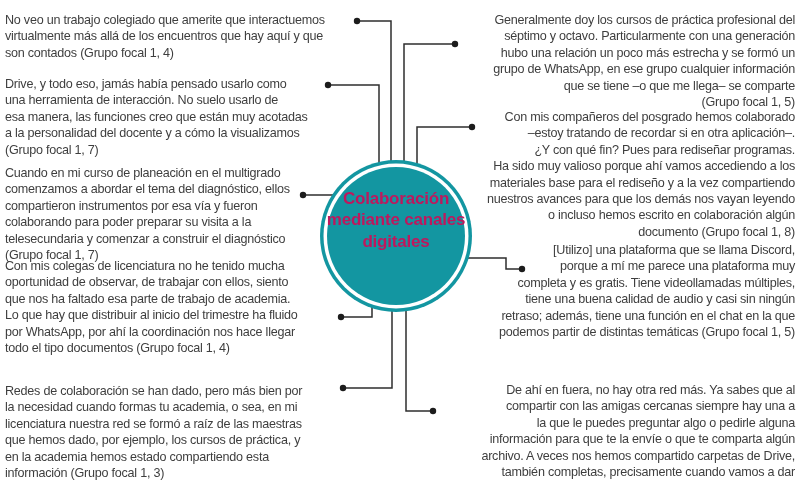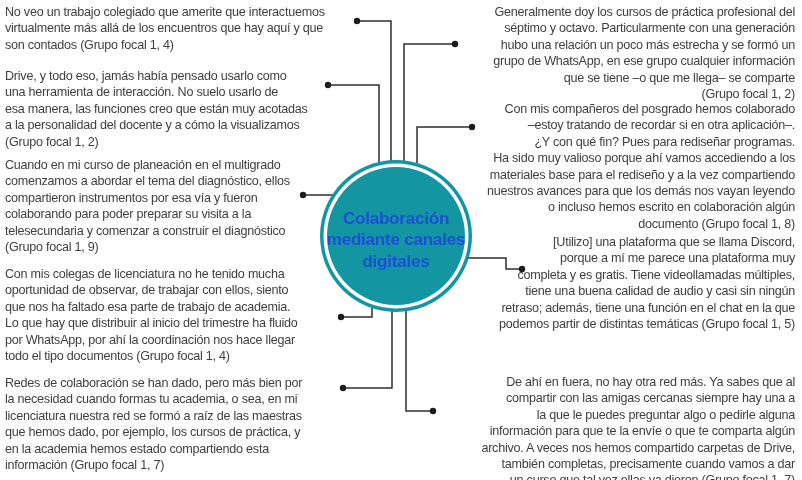--- a/index.html
+++ b/index.html
@@ -20,42 +20,43 @@
     left: 0;
     top: 0;
   }
   .quote {
     position: absolute;
     font-size: 12.6px;
     line-height: 16.4px;
     color: #3e3e3e;
     letter-spacing: -0.25px;
     white-space: pre;
+    margin-top: 8px;
   }
   .quote-left {
     left: 5px;
     width: 395px;
     text-align: left;
   }
   .quote-right {
     right: 7px;
     width: 395px;
     text-align: right;
   }
   #central-label {
     position: absolute;
     left: 320px;
-    top: 164px;
+    top: 144px;
     width: 152px;
     height: 152px;
     display: flex;
     align-items: center;
     justify-content: center;
     text-align: center;
-    color: #1d4ed8;
+    color: #be185d;
     font-weight: bold;
     font-size: 17px;
     line-height: 21.5px;
     letter-spacing: -0.2px;
     white-space: pre-line;
   }
 </style>
 </head>
 <body>
 
@@ -95,46 +96,46 @@
 mediante canales
 digitales</div>
 
   <div class="quote quote-left" style="top:4px">No veo un trabajo colegiado que amerite que interactuemos
 virtualmente más allá de los encuentros que hay aquí y que
 son contados (Grupo focal 1, 4)</div>
   <div class="quote quote-left" style="top:68px">Drive, y todo eso, jamás había pensado usarlo como
 una herramienta de interacción. No suelo usarlo de
 esa manera, las funciones creo que están muy acotadas
 a la personalidad del docente y a cómo la visualizamos
-(Grupo focal 1, 2)</div>
+(Grupo focal 1, 7)</div>
   <div class="quote quote-left" style="top:157px">Cuando en mi curso de planeación en el multigrado
 comenzamos a abordar el tema del diagnóstico, ellos
 compartieron instrumentos por esa vía y fueron
 colaborando para poder preparar su visita a la
 telesecundaria y comenzar a construir el diagnóstico
-(Grupo focal 1, 9)</div>
-  <div class="quote quote-left" style="top:266px">Con mis colegas de licenciatura no he tenido mucha
+(Grupo focal 1, 7)</div>
+  <div class="quote quote-left" style="top:250px">Con mis colegas de licenciatura no he tenido mucha
 oportunidad de observar, de trabajar con ellos, siento
 que nos ha faltado esa parte de trabajo de academia.
 Lo que hay que distribuir al inicio del trimestre ha fluido
 por WhatsApp, por ahí la coordinación nos hace llegar
 todo el tipo documentos (Grupo focal 1, 4)</div>
   <div class="quote quote-left" style="top:375px">Redes de colaboración se han dado, pero más bien por
 la necesidad cuando formas tu academia, o sea, en mi
 licenciatura nuestra red se formó a raíz de las maestras
 que hemos dado, por ejemplo, los cursos de práctica, y
 en la academia hemos estado compartiendo esta
-información (Grupo focal 1, 7)</div>
+información (Grupo focal 1, 3)</div>
 
   <div class="quote quote-right" style="top:4px">Generalmente doy los cursos de práctica profesional del
 séptimo y octavo. Particularmente con una generación
 hubo una relación un poco más estrecha y se formó un
 grupo de WhatsApp, en ese grupo cualquier información
 que se tiene –o que me llega– se comparte
-(Grupo focal 1, 2)</div>
+(Grupo focal 1, 5)</div>
   <div class="quote quote-right" style="top:101px">Con mis compañeros del posgrado hemos colaborado
 –estoy tratando de recordar si en otra aplicación–.
 ¿Y con qué fin? Pues para rediseñar programas.
 Ha sido muy valioso porque ahí vamos accediendo a los
 materiales base para el rediseño y a la vez compartiendo
 nuestros avances para que los demás nos vayan leyendo
 o incluso hemos escrito en colaboración algún
 documento (Grupo focal 1, 8)</div>
   <div class="quote quote-right" style="top:234px">[Utilizo] una plataforma que se llama Discord,
 porque a mí me parece una plataforma muy

